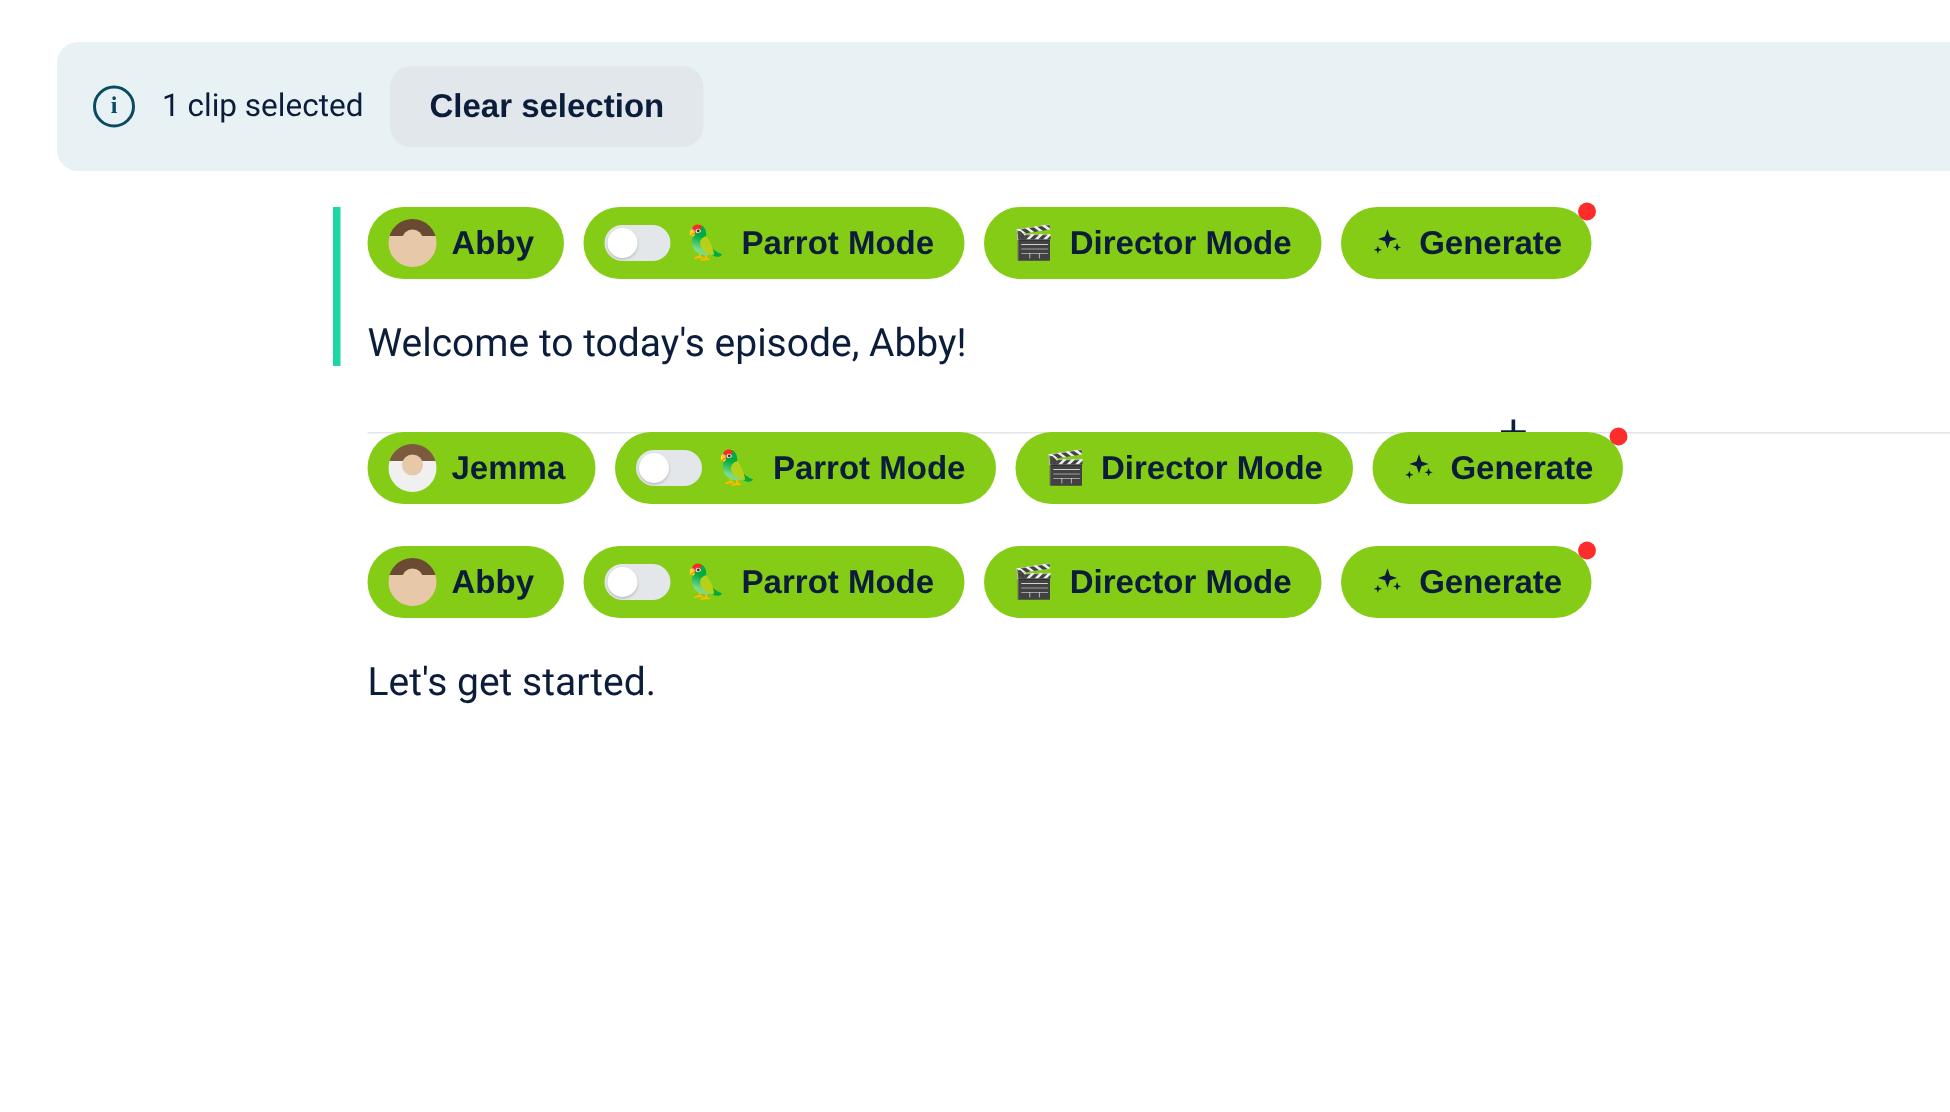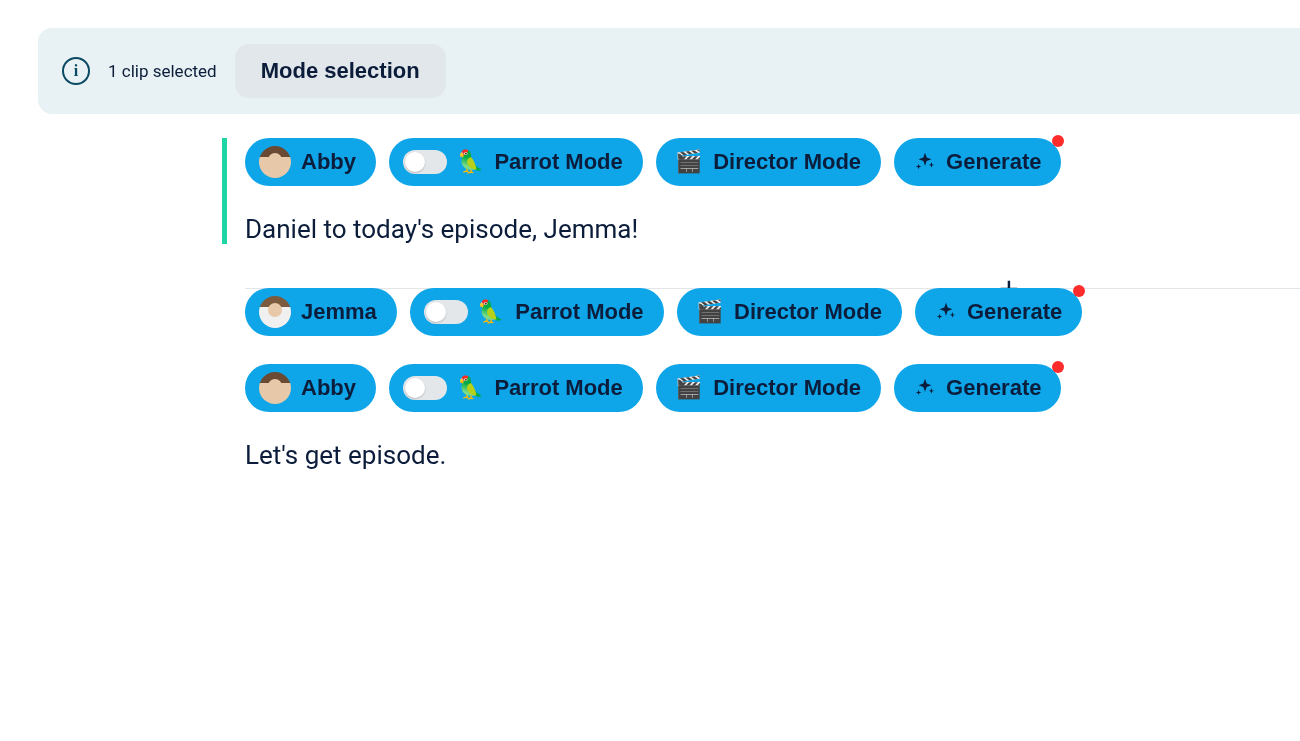--- a/index.html
+++ b/index.html
@@ -35,21 +35,21 @@
     border-radius: 50%;
     display: flex;
     align-items: center;
     justify-content: center;
     color: #0b4a63;
     font-weight: 700;
     font-size: 16px;
     font-family: Georgia, serif;
   }
   .selection-text {
-    font-size: 17px;
+    font-size: 21px;
     color: #0b1d3a;
   }
   .clear-btn {
     background: #e1e7ea;
     border: none;
     padding: 14px 26px;
     border-radius: 14px;
     font-size: 22px;
     font-weight: 700;
     color: #0b1d3a;
@@ -75,21 +75,21 @@
   }
 
   .clip-toolbar {
     display: flex;
     align-items: center;
     gap: 13px;
     margin-bottom: 28px;
   }
 
   .pill {
-    background: #0ea5e9;
+    background: #84cc16;
     border-radius: 24px;
     height: 48px;
     display: inline-flex;
     align-items: center;
     padding: 0 20px;
     font-size: 22px;
     font-weight: 700;
     color: #0b1d3a;
     gap: 10px;
     border: none;
@@ -200,21 +200,21 @@
     align-items: center;
     justify-content: center;
   }
 </style>
 </head>
 <body>
 
 <div class="selection-bar">
   <span class="info-icon">i</span>
   <span class="selection-text">1 clip selected</span>
-  <button class="clear-btn">Mode selection</button>
+  <button class="clear-btn">Clear selection</button>
 </div>
 
 <div class="clips">
 
   <div class="clip selected">
     <div class="clip-toolbar">
       <button class="pill">
         <span class="avatar female"></span>
         <span>Abby</span>
       </button>
@@ -230,21 +230,21 @@
       <button class="pill">
         <span class="sparkle">
           <svg viewBox="0 0 24 24" width="22" height="22" fill="#0b1d3a">
               <path d="M12 2l1.8 5.2L19 9l-5.2 1.8L12 16l-1.8-5.2L5 9l5.2-1.8L12 2zm7 10l.9 2.6L22 15l-2.1.9L19 18l-.9-2.1L16 15l2.1-.4L19 12zM5 14l.7 2L8 17l-2.3.7L5 20l-.7-2.3L2 17l2.3-1L5 14z"></path>
             </svg>
         </span>
         <span>Generate</span>
         <span class="notif-dot"></span>
       </button>
     </div>
-    <div class="clip-text">Daniel to today's episode, Jemma!</div>
+    <div class="clip-text">Welcome to today's episode, Abby!</div>
   </div>
 
   <div class="separator-row">
     <hr>
     <button class="add-clip-btn">+</button>
   </div>
 
   <div class="clip">
     <div class="clip-toolbar">
       <button class="pill">
@@ -290,16 +290,16 @@
       <button class="pill">
         <span class="sparkle">
           <svg viewBox="0 0 24 24" width="22" height="22" fill="#0b1d3a">
               <path d="M12 2l1.8 5.2L19 9l-5.2 1.8L12 16l-1.8-5.2L5 9l5.2-1.8L12 2zm7 10l.9 2.6L22 15l-2.1.9L19 18l-.9-2.1L16 15l2.1-.4L19 12zM5 14l.7 2L8 17l-2.3.7L5 20l-.7-2.3L2 17l2.3-1L5 14z"></path>
             </svg>
         </span>
         <span>Generate</span>
         <span class="notif-dot"></span>
       </button>
     </div>
-    <div class="clip-text">Let's get episode.</div>
+    <div class="clip-text">Let's get started.</div>
   </div>
 
 </div>
 
 </body></html>

